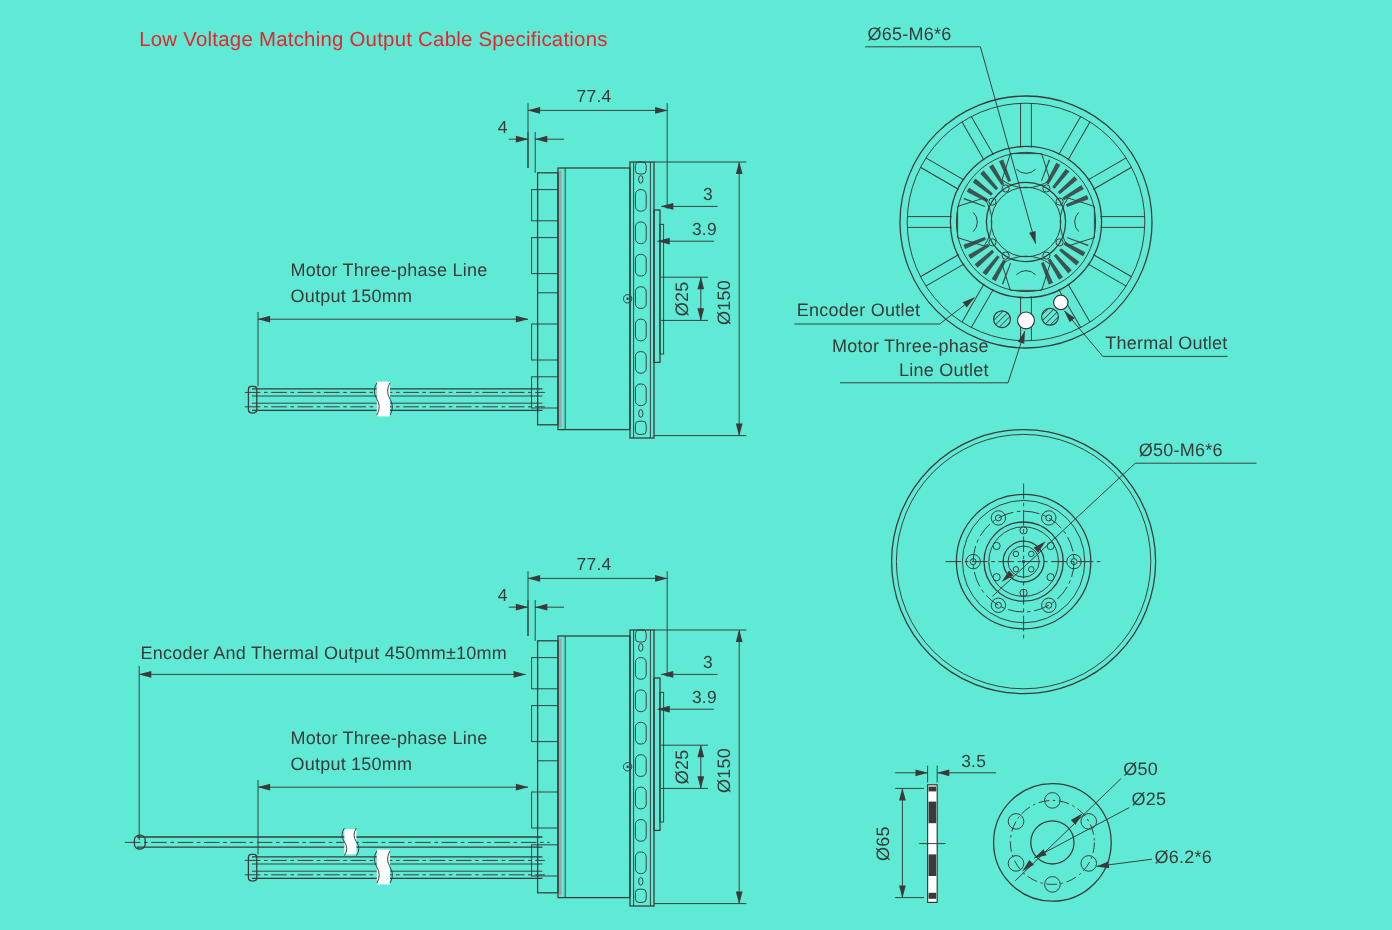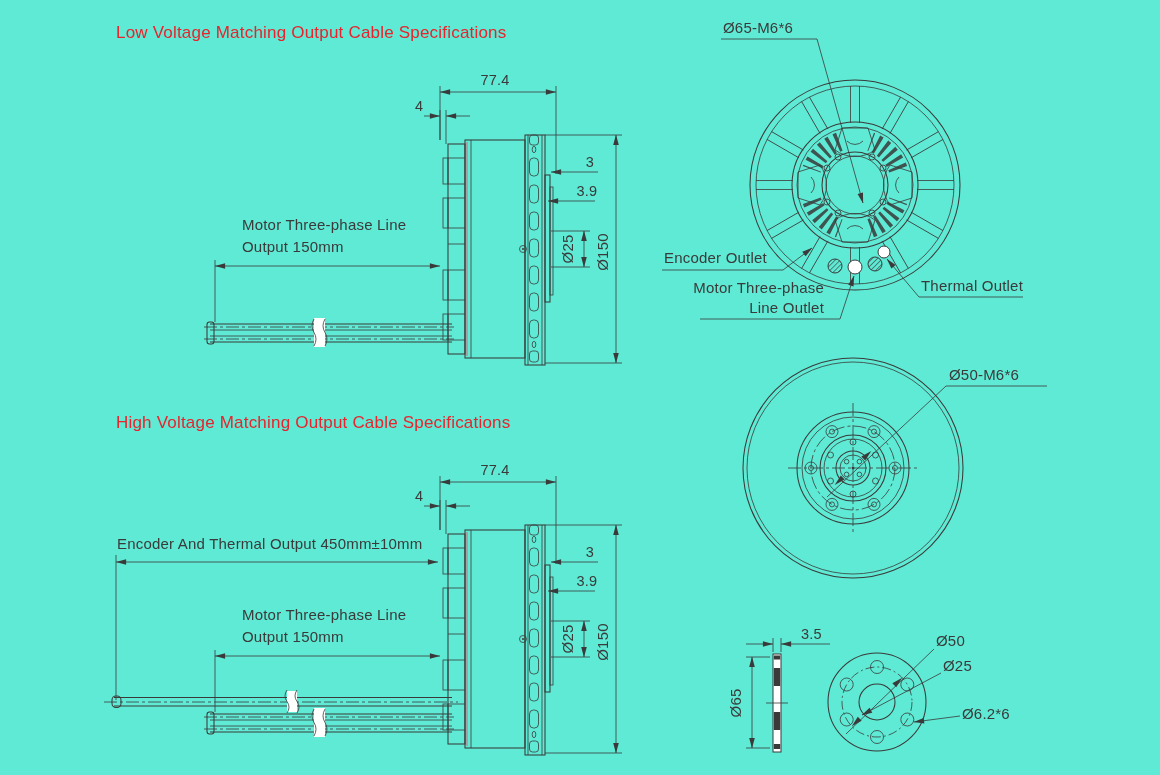--- a/index.html
+++ b/index.html
@@ -18,21 +18,20 @@
   .gray{stroke:#a3a3a3;stroke-width:2;fill:none;}
   .wht{fill:#ffffff;stroke:none;}
   .fillc{fill:#3a3a3a;stroke:none;}
 </style>
 </head>
 <body>
 
 <div id="stage">
 
   <div id="title-low" class="sec-title">Low Voltage Matching Output Cable Specifications</div>
-  <div id="title-high" class="sec-title">High Voltage Matching Output Cable Specifications</div>
 
   <svg width="1160" height="775" viewBox="0 0 1160 775">
     <defs>
       <marker id="arr" refX="10.6" refY="3.5" markerWidth="11" markerHeight="7" orient="auto-start-reverse" markerUnits="userSpaceOnUse">
         <path d="M11,3.5 L0.5,0.7 L0.5,6.3 Z" fill="#3a3a3a"></path>
       </marker>
       <pattern id="hx" width="3.6" height="3.6" patternUnits="userSpaceOnUse" patternTransform="rotate(45)">
         <line x1="0" y1="0" x2="0" y2="3.6" stroke="#3a3a3a" stroke-width="1.2"></line>
       </pattern>
 

